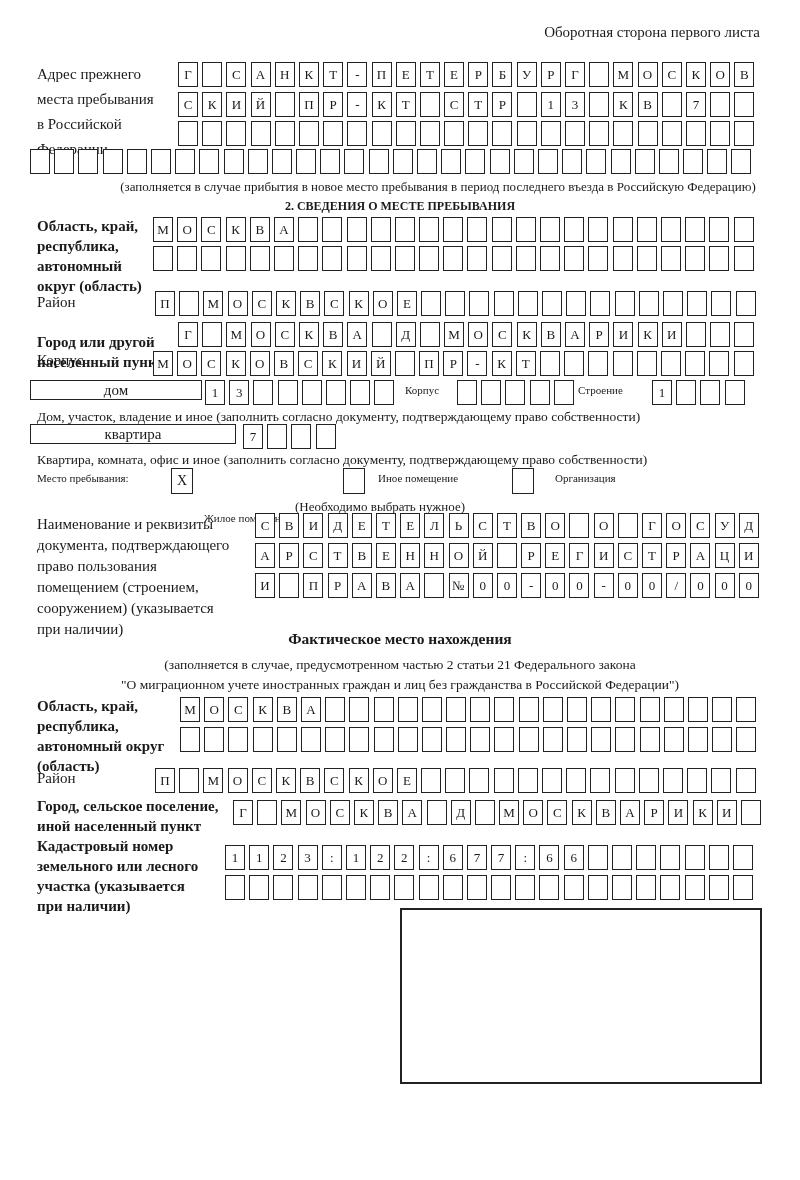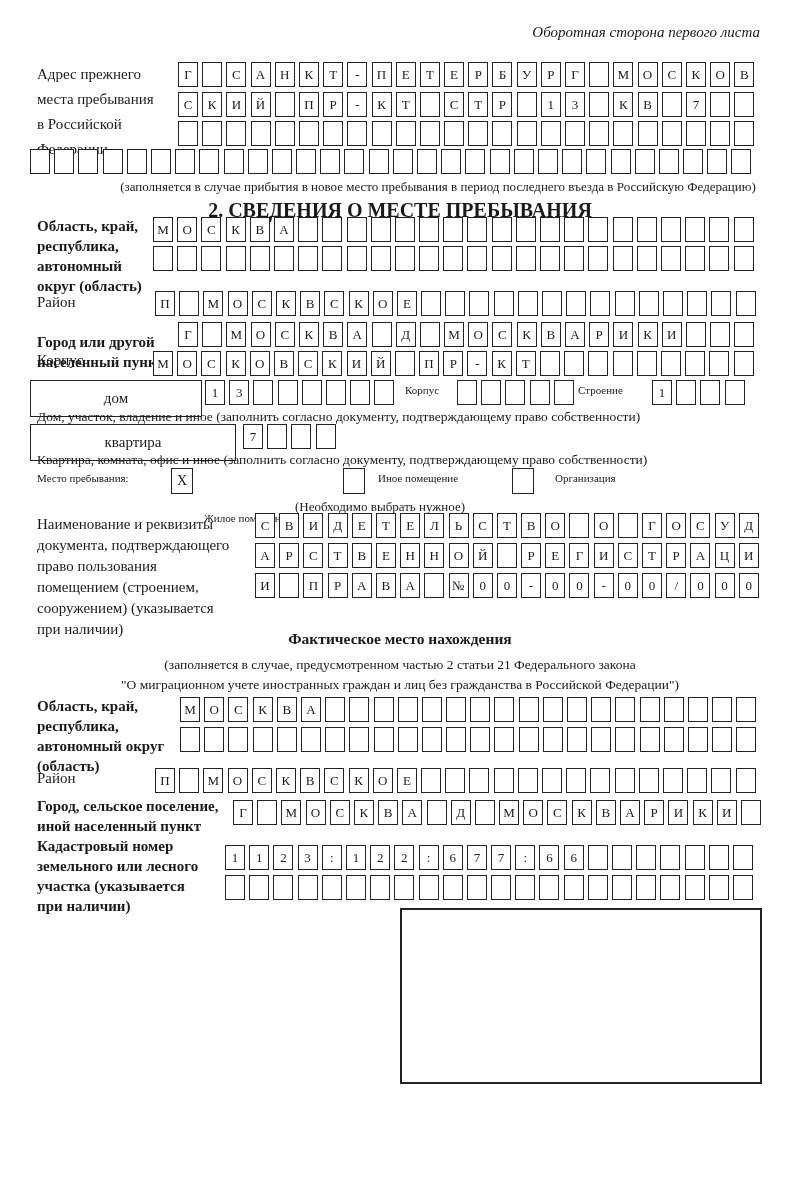--- a/index.html
+++ b/index.html
@@ -5,46 +5,46 @@
   html,body{margin:0;padding:0;background:#fff;}
   #page{
     position:relative;width:800px;height:1180px;background:#ffffff;
     font-family:"Liberation Serif","DejaVu Serif",serif;color:#1a1a1a;overflow:hidden;
   }
   .abs{position:absolute;}
   .lbl{position:absolute;font-size:15px;line-height:25px;white-space:pre-line;}
   .lbl.compact{line-height:20px;font-weight:bold;}
   .lbl.doc{line-height:21px;}
   .cnote{position:absolute;left:0;width:800px;text-align:center;font-size:13px;line-height:19px;white-space:pre-line;}
-  .hdr{position:absolute;left:0;width:800px;text-align:center;font-weight:bold;font-size:20px;}
+  .hdr{position:absolute;left:0;width:800px;text-align:center;font-weight:bold;font-size:12px;}
   .cells{position:absolute;display:flex;gap:4.2px;}
   .cell{
     width:20px;height:25px;box-sizing:border-box;border:1.6px solid #222;
     display:flex;align-items:center;justify-content:center;
     font-size:13px;flex:none;background:#fff;
   }
   .checkbox{
     position:absolute;width:22px;height:26px;box-sizing:border-box;border:1.6px solid #222;
     display:flex;align-items:center;justify-content:center;font-size:14px;background:#fff;
   }
   .widebox{
-    position:absolute;height:37px;box-sizing:border-box;border:1.6px solid #222;
+    position:absolute;height:20px;box-sizing:border-box;border:1.6px solid #222;
     display:flex;align-items:center;justify-content:center;font-size:15px;background:#fff;
   }
   .inline-lbl{position:absolute;font-size:11px;}
   .stamp-box{position:absolute;border:2px solid #222;background:#fff;box-sizing:border-box;}
   .caption{position:absolute;text-align:center;font-size:13.5px;line-height:20px;white-space:pre-line;}
   .side-note{position:absolute;font-size:15px;}
 </style>
 </head>
 <body>
 
 <div id="page">
 
-  <div class="side-note" style="right:40px;top:24px;font-style:italic;">Оборотная сторона первого листа</div>
+  <div class="side-note" style="right:40px;top:24px;">Оборотная сторона первого листа</div>
 
   <div class="lbl" style="left:37px;top:62px;">Адрес прежнего
 места пребывания
 в Российской
 Федерации</div>
   <div class="cells" style="left:178px;top:62px;">
       <span class="cell">Г</span>
       <span class="cell"></span>
       <span class="cell">С</span>
       <span class="cell">А</span>

